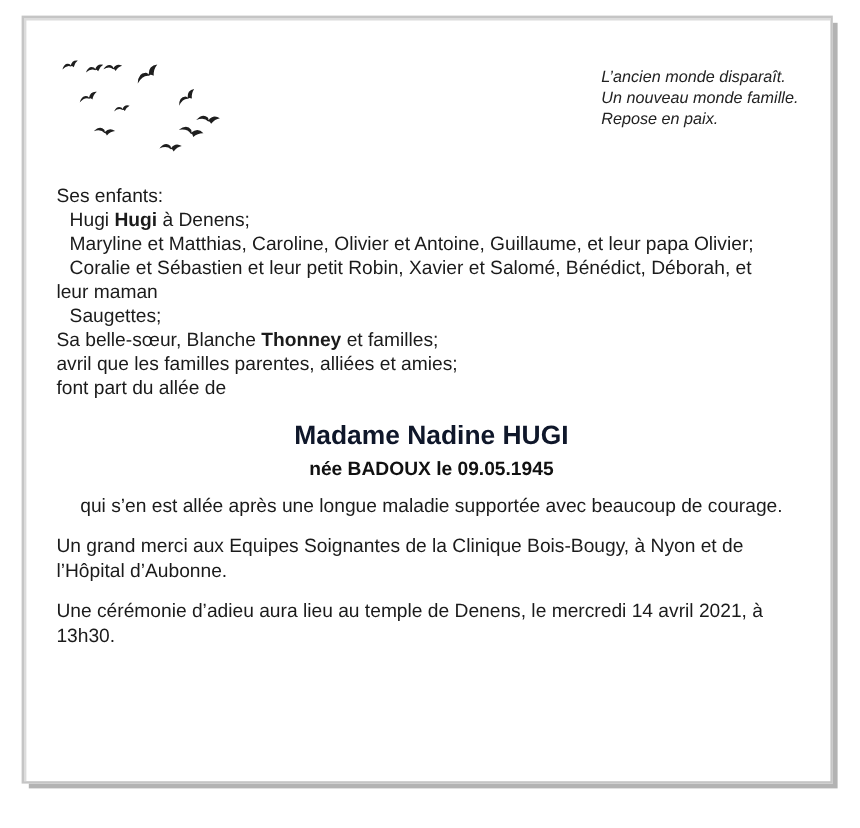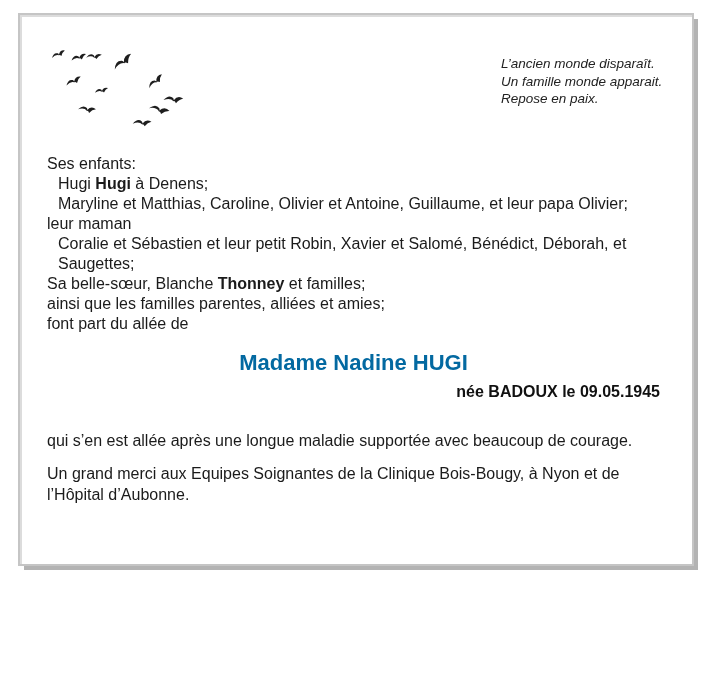--- a/index.html
+++ b/index.html
@@ -6,21 +6,21 @@
   html, body {
     width: 717px; height: 690px;
     background: #ffffff;
     font-family: "Liberation Sans", sans-serif;
     color: #1b1b1b;
     overflow: hidden;
   }
   .card {
     position: absolute;
     left: 18px; top: 13px;
-    width: 676px; height: 553px;
+    width: 676px; height: 640px;
     background: #ffffff;
     border: 2px solid #c5c5c5;
     box-shadow: 5px 5px 0 -1px #b3b3b3, 2px 2px 0 0 #dcdcdc inset;
   }
   .header {
     position: relative;
     height: 139px;
   }
   .birds-svg {
     position: absolute;
@@ -29,50 +29,50 @@
   .epigraph {
     position: absolute;
     left: 481px; top: 40px;
     font-style: italic;
     font-size: 13.5px;
     line-height: 17.5px;
     color: #222222;
   }
   .content {
     padding-left: 27px;
-    padding-right: 32px;
+    padding-right: 20px;
   }
   .family-block {
     font-size: 16px;
     line-height: 20px;
   }
   .line { white-space: nowrap; }
   .line.indent { padding-left: 11px; }
   .bold { font-weight: bold; }
   .deceased-title {
     margin-top: 15px;
     text-align: center;
     font-size: 22px;
     font-weight: bold;
     line-height: 27px;
-    color: #0369a1;
+    color: #0f172a;
   }
   .deceased-subtitle {
     margin-top: 6px;
-    text-align: right;
+    text-align: center;
     font-size: 16px;
     font-weight: bold;
     line-height: 20px;
     color: #111111;
   }
   .para {
     font-size: 16px;
     line-height: 21px;
   }
-  .para.p1 { margin-top: 28px; }
+  .para.p1 { margin-top: 10px; text-align: center; }
   .para.p2 { margin-top: 12px; }
   .para.p3 { margin-top: 12px; }
   .para.p4 { margin-top: 12px; }
 </style>
 </head>
 <body>
 
 <div class="card">
 
   <div class="header">
@@ -89,39 +89,40 @@
       <use href="#bird" transform="translate(54,47) rotate(-4) scale(0.7)"></use>
       <use href="#bird" transform="translate(105,42) rotate(-32) scale(0.95)"></use>
       <use href="#bird" transform="translate(124,52) rotate(12) scale(1.0)"></use>
       <use href="#bird" transform="translate(111,60) rotate(24) scale(1.05)"></use>
       <use href="#bird" transform="translate(39,62) rotate(16) scale(0.9)"></use>
       <use href="#bird" transform="translate(93,76) rotate(10) scale(0.95)"></use>
     </svg>
 
     <div class="epigraph">
       <div>L’ancien monde disparaît.</div>
-      <div>Un famille monde apparait.</div>
+      <div>Un nouveau monde famille.</div>
       <div>Repose en paix.</div>
     </div>
   </div>
 
   <div class="content">
 
     <div class="family-block">
       <div class="line">Ses enfants:</div>
       <div class="line indent"><span>Hugi </span><span class="bold">Hugi</span><span> à Denens;</span></div>
       <div class="line indent">Maryline et Matthias, Caroline, Olivier et Antoine, Guillaume, et leur papa Olivier;</div>
+      <div class="line indent">Coralie et Sébastien et leur petit Robin, Xavier et Salomé, Bénédict, Déborah, et</div>
       <div class="line">leur maman</div>
-      <div class="line indent">Coralie et Sébastien et leur petit Robin, Xavier et Salomé, Bénédict, Déborah, et</div>
       <div class="line indent">Saugettes;</div>
       <div class="line"><span>Sa belle-sœur, Blanche </span><span class="bold">Thonney</span><span> et familles;</span></div>
-      <div class="line">ainsi que les familles parentes, alliées et amies;</div>
+      <div class="line">avril que les familles parentes, alliées et amies;</div>
       <div class="line">font part du allée de</div>
     </div>
 
     <div class="deceased-title">Madame Nadine HUGI</div>
     <div class="deceased-subtitle">née BADOUX le 09.05.1945</div>
 
     <div class="para p1">qui s’en est allée après une longue maladie supportée avec beaucoup de courage.</div>
     <div class="para p2">Un grand merci aux Equipes Soignantes de la Clinique Bois-Bougy, à Nyon et de l’Hôpital d’Aubonne.</div>
+    <div class="para p3">Une cérémonie d’adieu aura lieu au temple de Denens, le mercredi 14 avril 2021, à 13h30.</div>
   </div>
 
 </div>
 
 </body></html>

